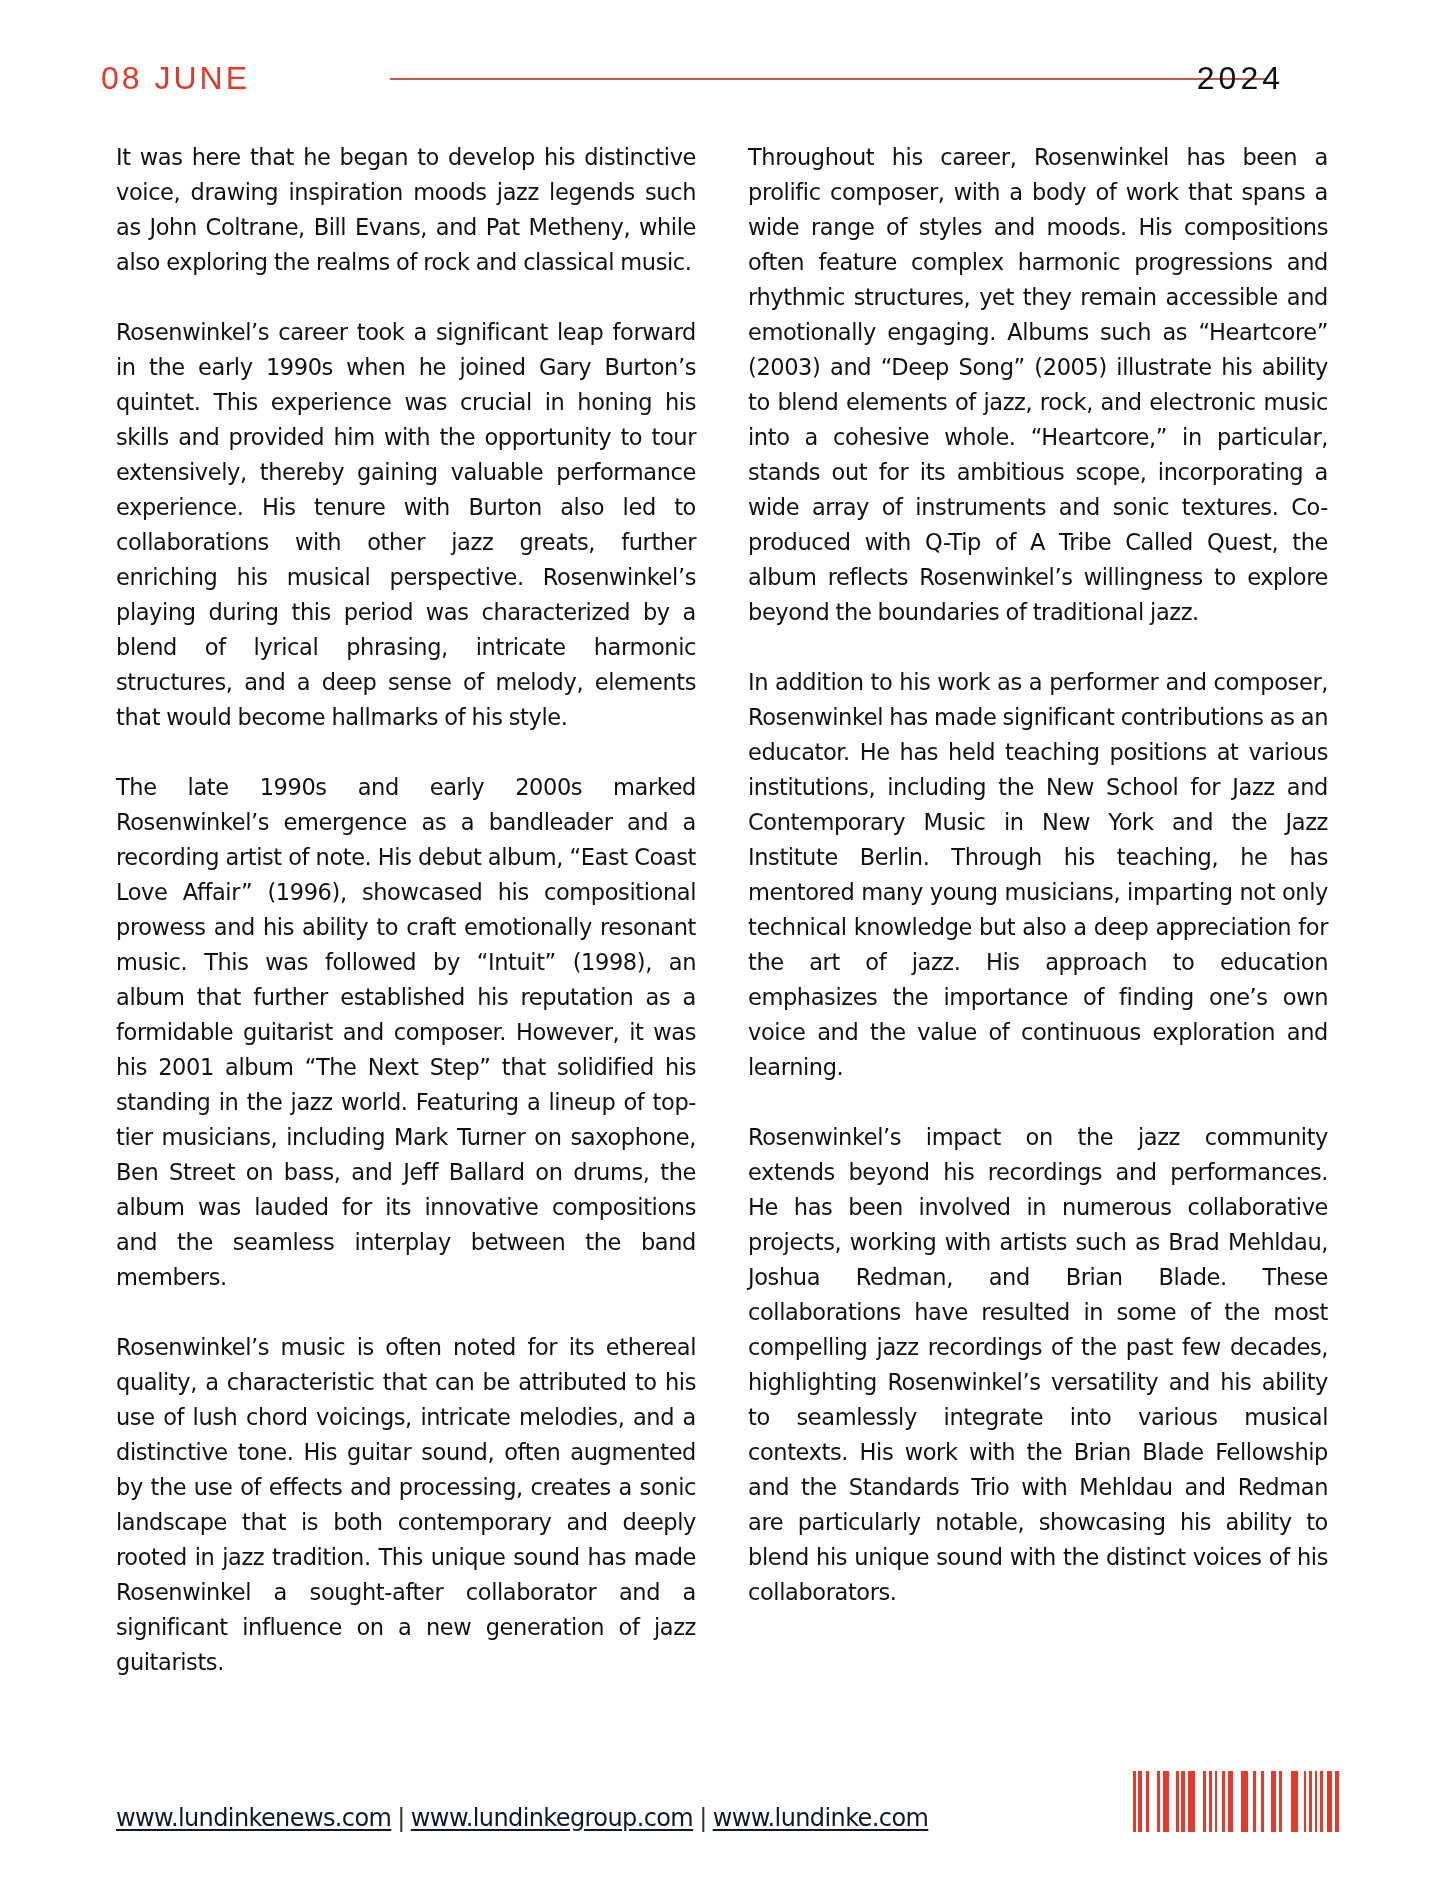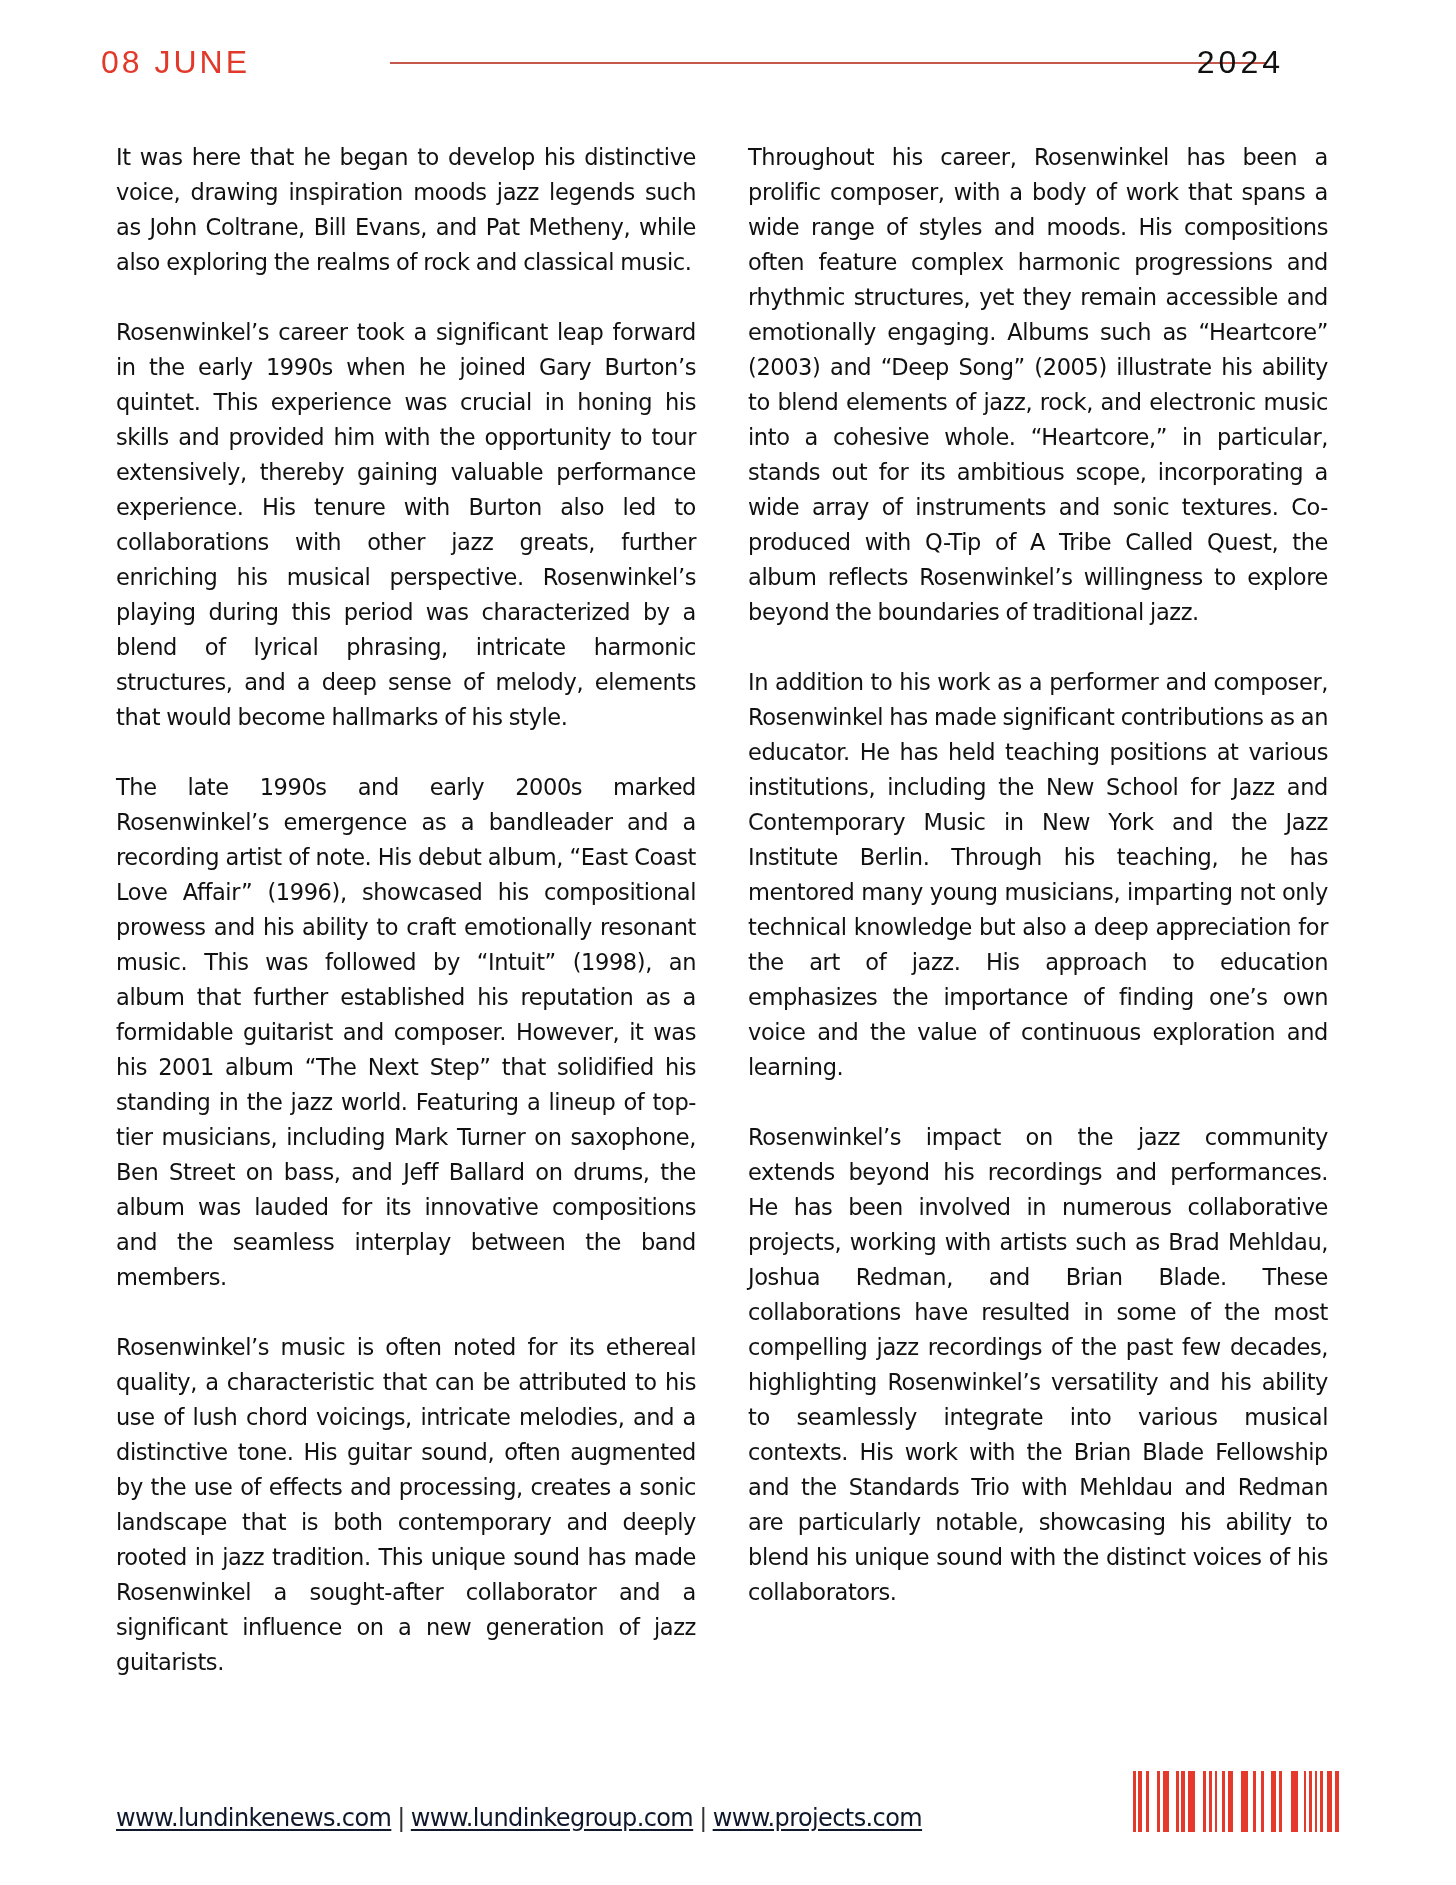--- a/index.html
+++ b/index.html
@@ -10,21 +10,21 @@
     body {
       width: 1456px;
       height: 1885px;
       position: relative;
       overflow: hidden;
       font-family: "DejaVu Sans", sans-serif;
       color: #111111;
     }
     .header {
       position: absolute;
-      top: 40px;
+      top: 56px;
       left: 101px;
       width: 1183px;
       height: 44px;
     }
     .date-left {
       position: absolute;
       left: 0;
       top: 2px;
       font-family: "Liberation Sans", sans-serif;
       font-size: 32px;
@@ -123,21 +123,21 @@
     <p>Rosenwinkel’s music is often noted for its ethereal quality, a characteristic that can be attributed to his use of lush chord voicings, intricate melodies, and a distinctive tone. His guitar sound, often augmented by the use of effects and processing, creates a sonic landscape that is both contemporary and deeply rooted in jazz tradition. This unique sound has made Rosenwinkel a sought-after collaborator and a significant influence on a new generation of jazz guitarists.</p>
   </div>
   <div class="col col-right">
     <p>Throughout his career, Rosenwinkel has been a prolific composer, with a body of work that spans a wide range of styles and moods. His compositions often feature complex harmonic progressions and rhythmic structures, yet they remain accessible and emotionally engaging. Albums such as “Heartcore” (2003) and “Deep Song” (2005) illustrate his ability to blend elements of jazz, rock, and electronic music into a cohesive whole. “Heartcore,” in particular, stands out for its ambitious scope, incorporating a wide array of instruments and sonic textures. Co-produced with Q-Tip of A Tribe Called Quest, the album reflects Rosenwinkel’s willingness to explore beyond the boundaries of traditional jazz.</p>
     <p>In addition to his work as a performer and composer, Rosenwinkel has made significant contributions as an educator. He has held teaching positions at various institutions, including the New School for Jazz and Contemporary Music in New York and the Jazz Institute Berlin. Through his teaching, he has mentored many young musicians, imparting not only technical knowledge but also a deep appreciation for the art of jazz. His approach to education emphasizes the importance of finding one’s own voice and the value of continuous exploration and learning.</p>
     <p>Rosenwinkel’s impact on the jazz community extends beyond his recordings and performances. He has been involved in numerous collaborative projects, working with artists such as Brad Mehldau, Joshua Redman, and Brian Blade. These collaborations have resulted in some of the most compelling jazz recordings of the past few decades, highlighting Rosenwinkel’s versatility and his ability to seamlessly integrate into various musical contexts. His work with the Brian Blade Fellowship and the Standards Trio with Mehldau and Redman are particularly notable, showcasing his ability to blend his unique sound with the distinct voices of his collaborators.</p>
   </div>
 </div>
 
 <div class="footer-links">
-  <a href="#">www.lundinkenews.com</a><span class="sep">|</span><a href="#">www.lundinkegroup.com</a><span class="sep">|</span><a href="#">www.projects.com</a>
+  <a href="#">www.lundinkenews.com</a><span class="sep">|</span><a href="#">www.lundinkegroup.com</a><span class="sep">|</span><a href="#">www.lundinke.com</a>
 </div>
 
 <div class="barcode" id="barcode">
     <div class="bar" style="left: 0px; width: 2.95714px; background: rgb(229, 58, 43);"></div>
     <div class="bar" style="left: 4.92857px; width: 3.94286px; background: rgb(229, 58, 43);"></div>
     <div class="bar" style="left: 12.8143px; width: 2.95714px; background: rgb(229, 58, 43);"></div>
     <div class="bar" style="left: 23.6571px; width: 2.95714px; background: rgb(229, 58, 43);"></div>
     <div class="bar" style="left: 29.5714px; width: 6.9px; background: rgb(229, 58, 43);"></div>
     <div class="bar" style="left: 43.3714px; width: 2.95714px; background: rgb(229, 58, 43);"></div>
     <div class="bar" style="left: 48.3px; width: 3.94286px; background: rgb(229, 58, 43);"></div>

